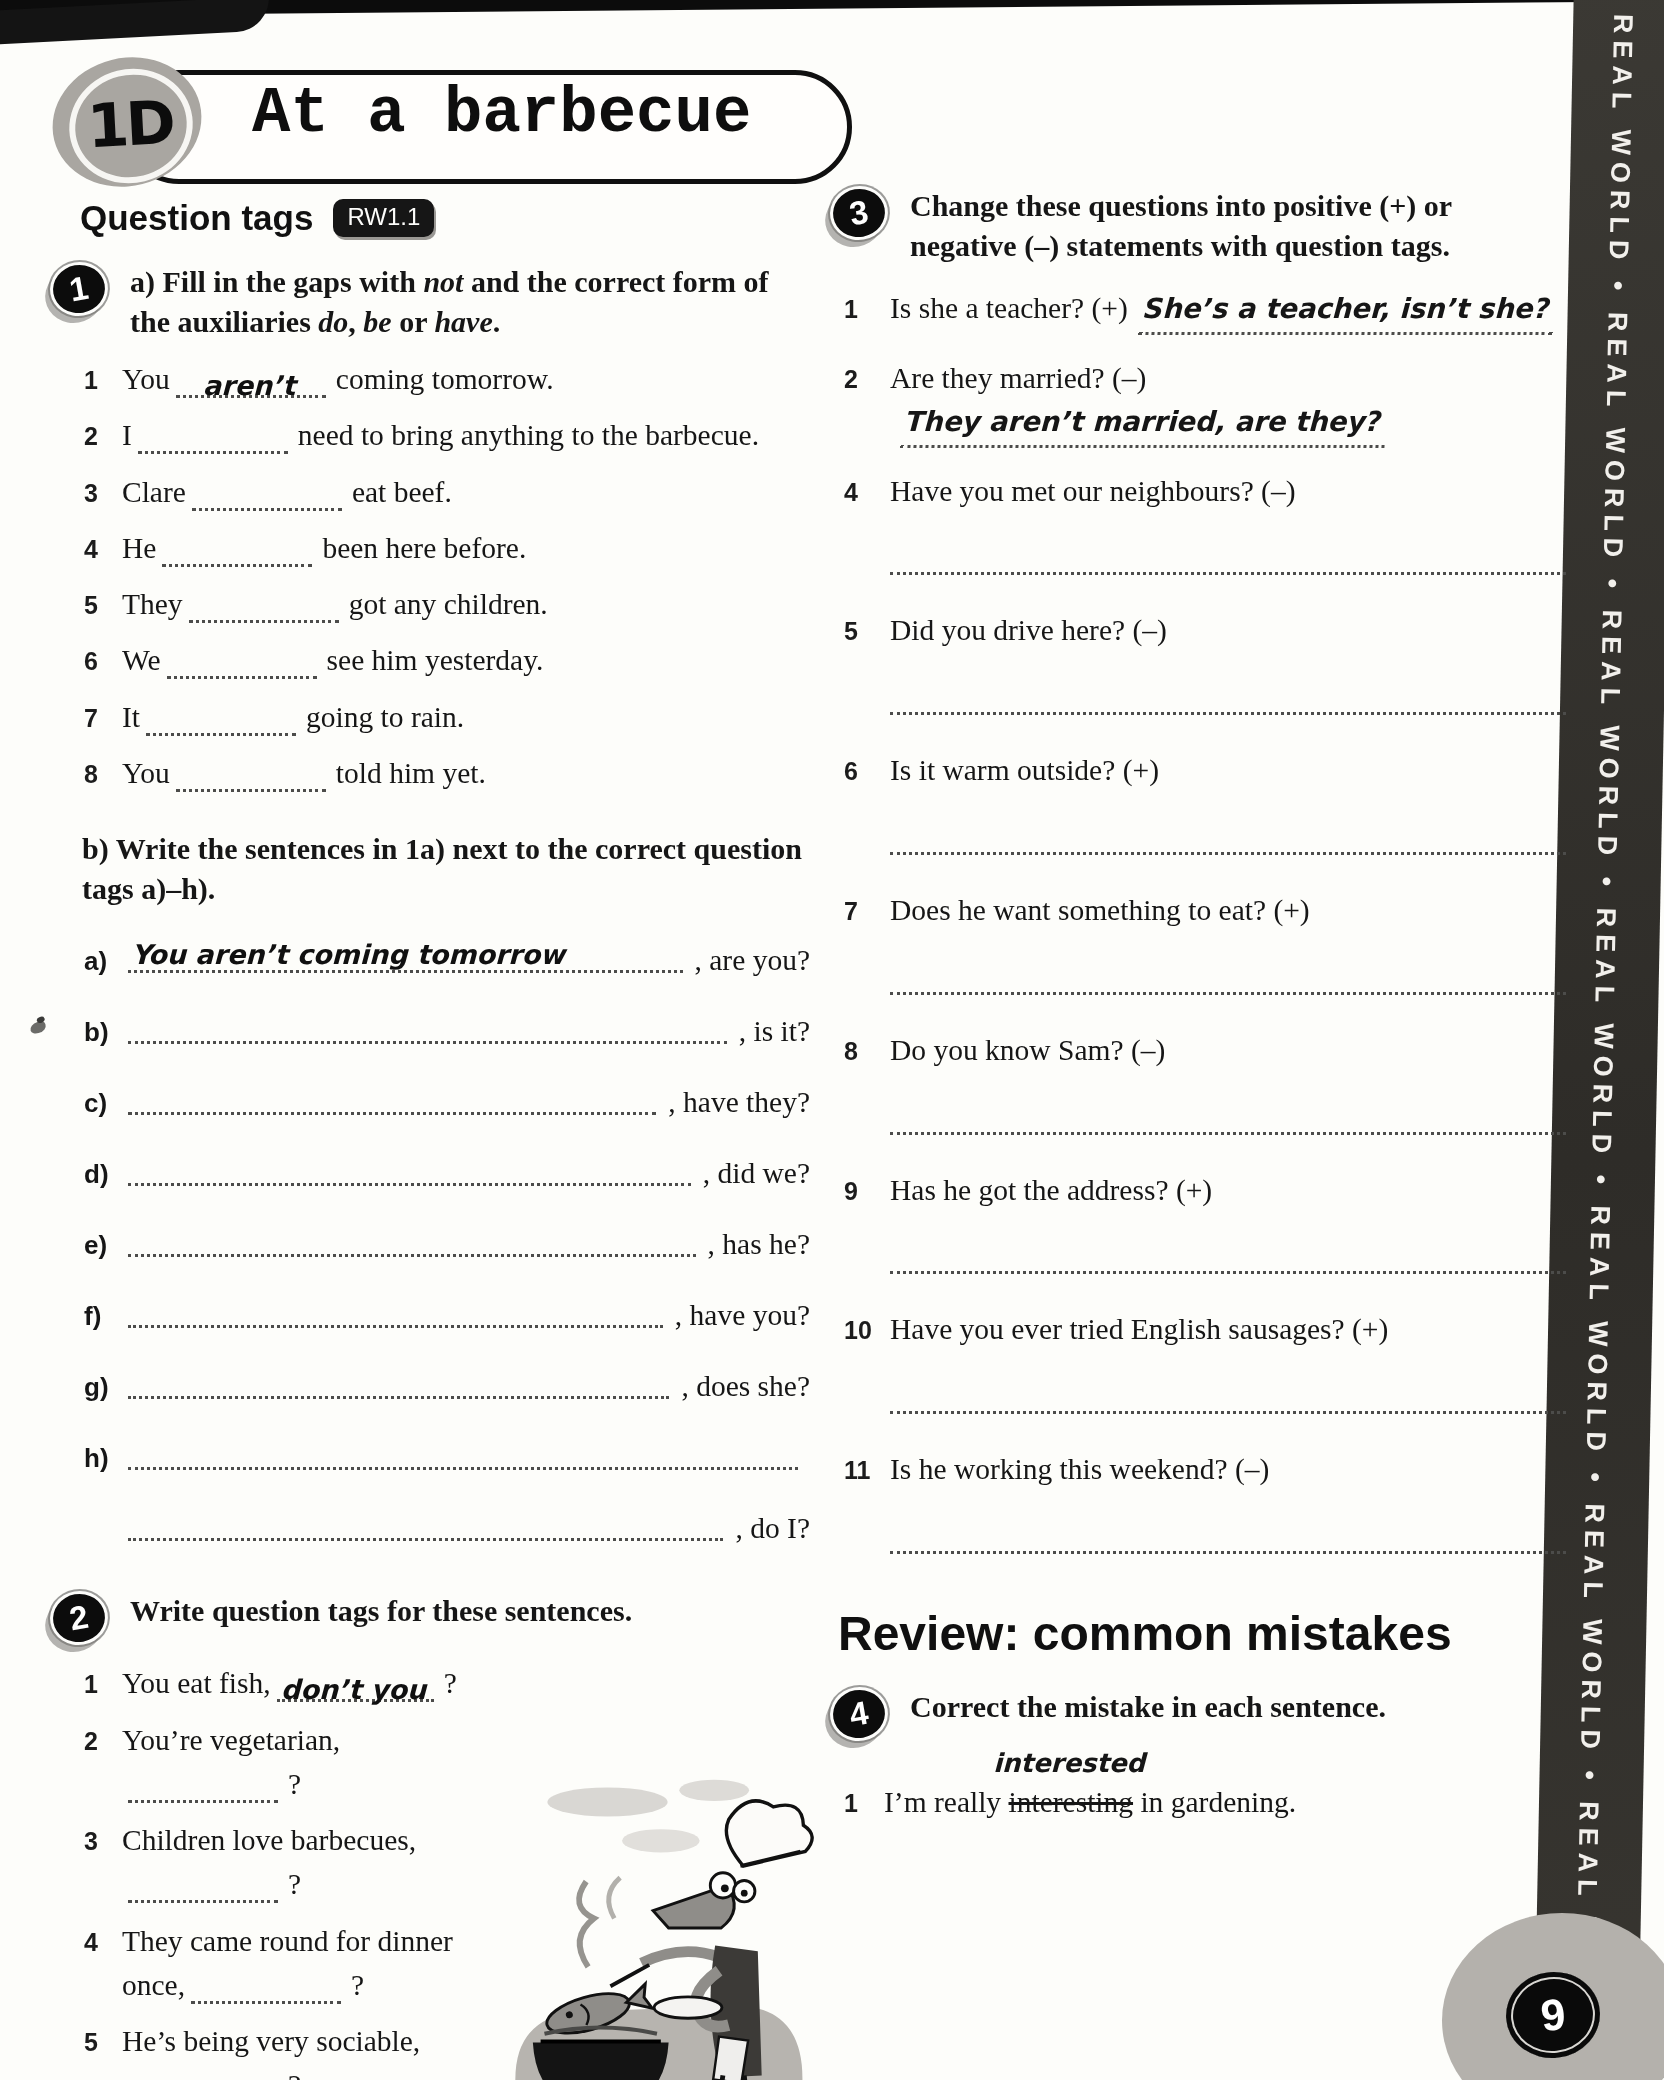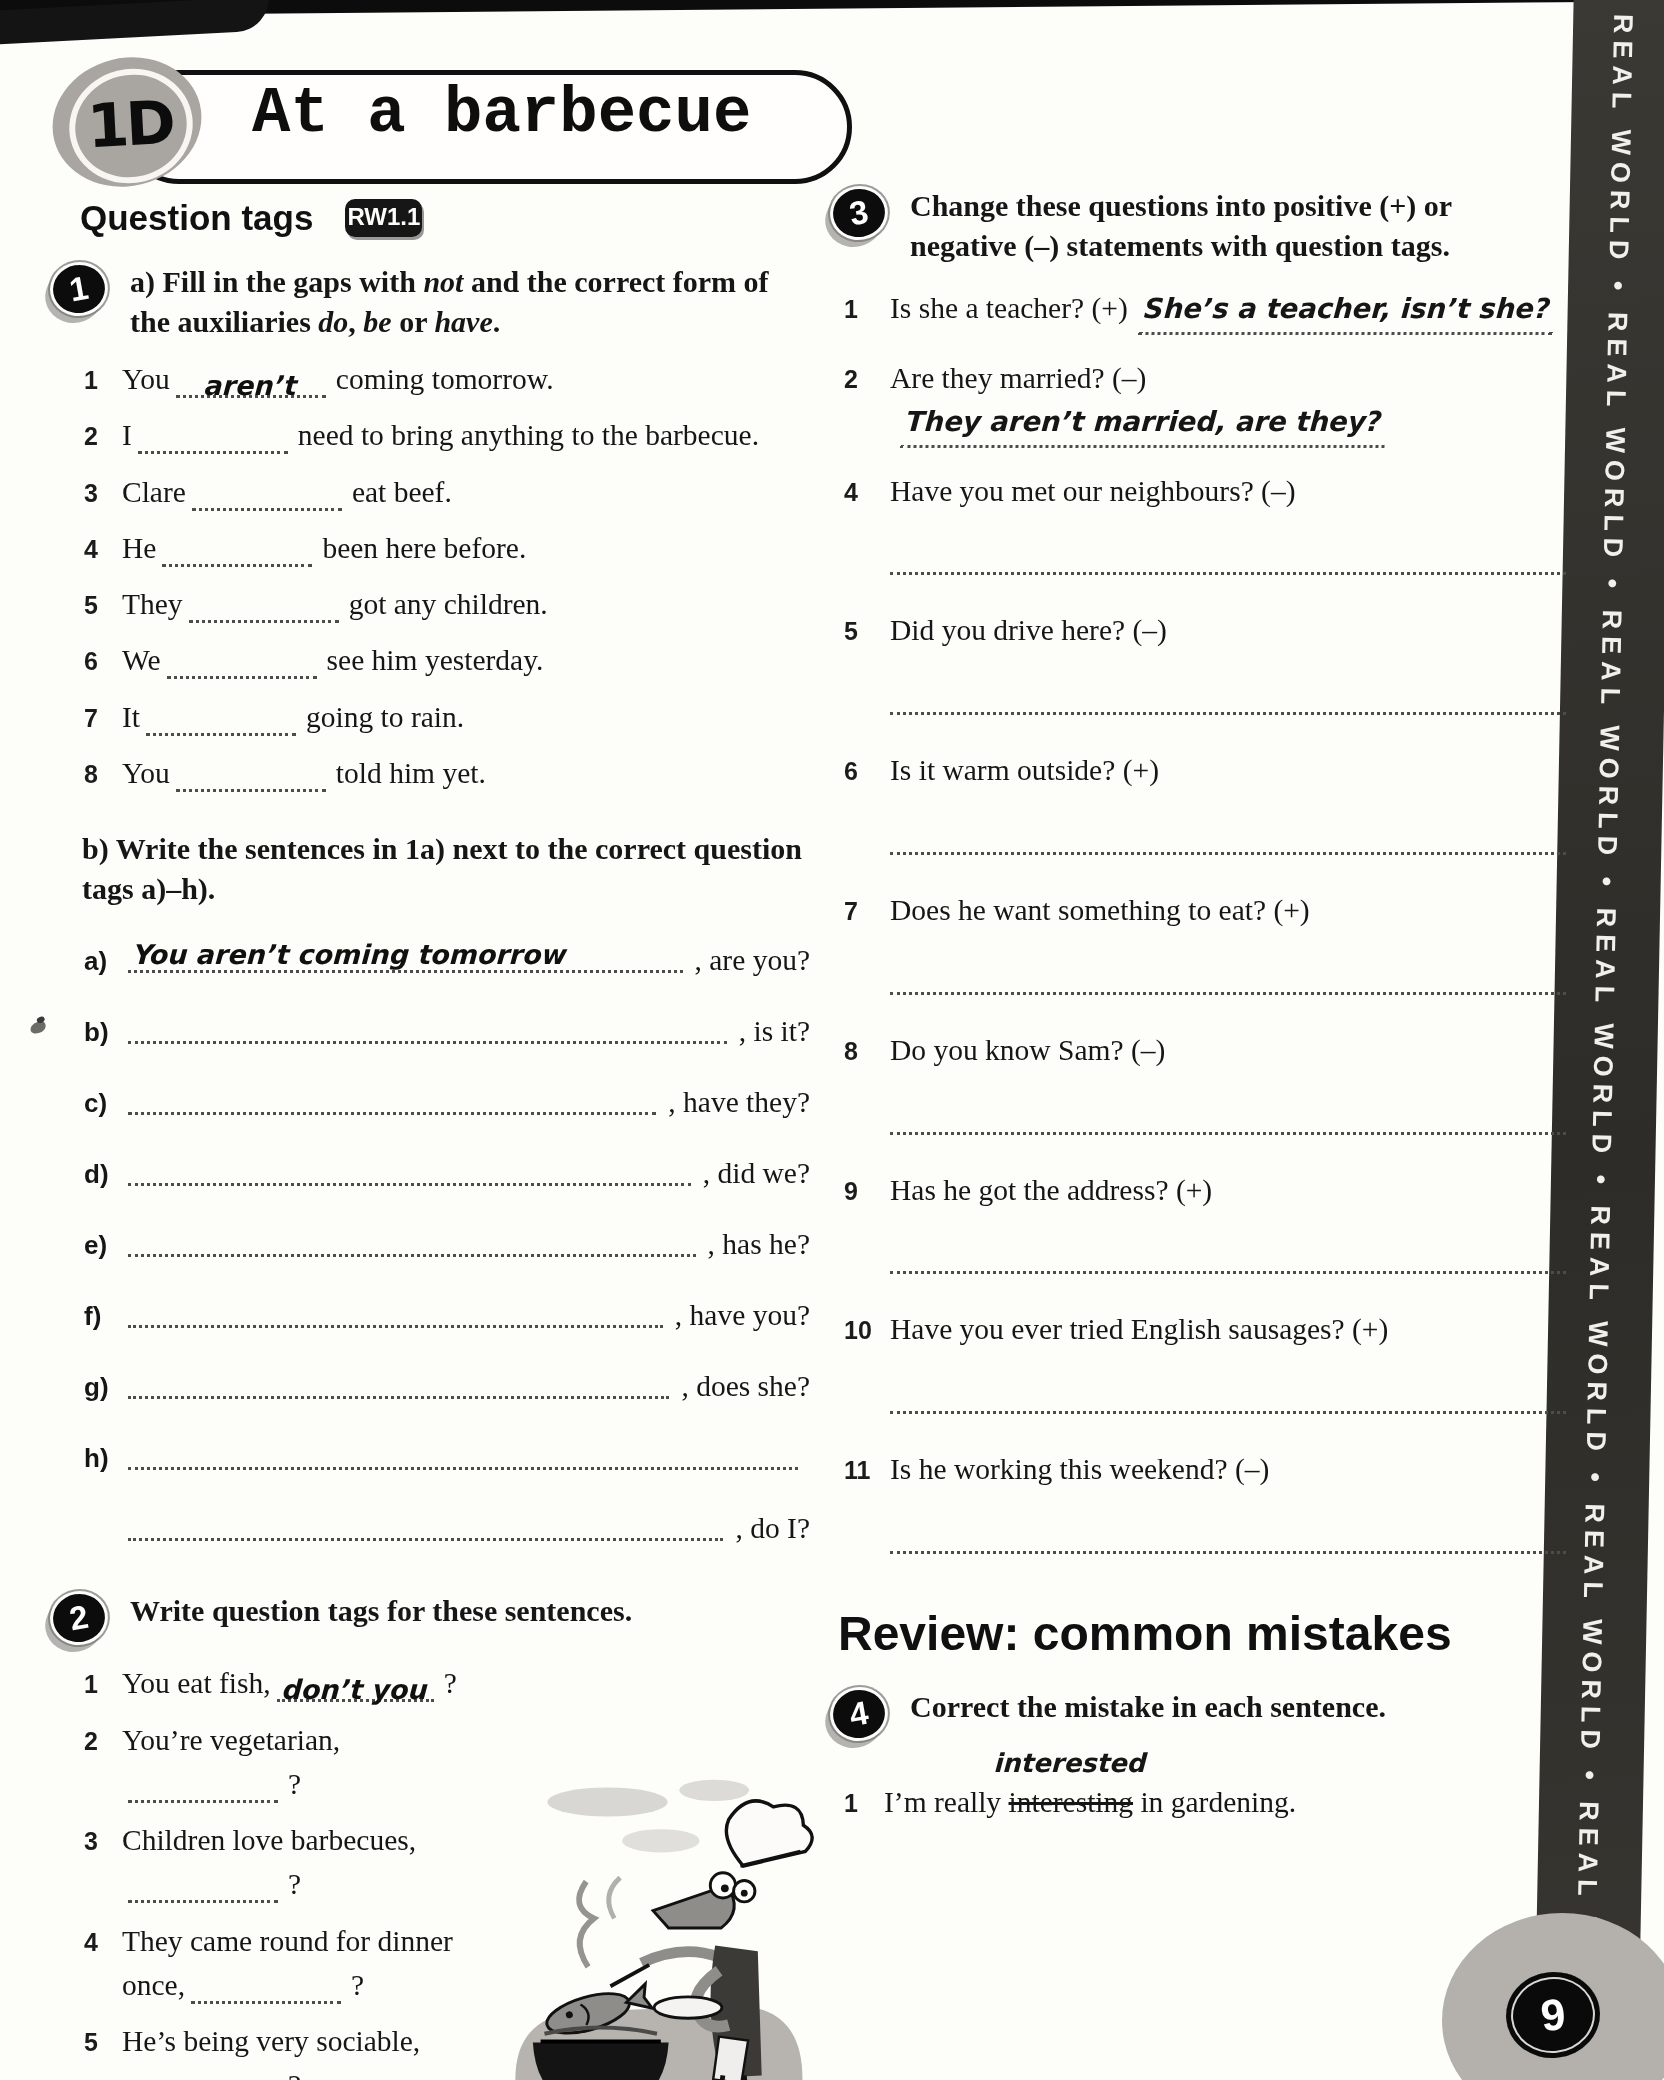--- a/index.html
+++ b/index.html
@@ -45,24 +45,24 @@
   .unit-badge .label{position:absolute;inset:0;display:flex;align-items:center;justify-content:center;
     font-family:"DejaVu Sans", sans-serif;font-weight:bold;font-size:60px;color:#0c0c0c;letter-spacing:-3px;
     transform:rotate(-3deg);}
   .unit-title{position:absolute;left:200px;top:16px;margin:0;font-family:Liberation Mono, monospace;
     font-weight:bold;font-size:64px;letter-spacing:0px;color:#0e0e0e;z-index:3;}
 
   
   .col-left{position:absolute;left:84px;top:198px;width:726px;}
   .col-right{position:absolute;left:844px;top:186px;width:724px;}
 
-  .section-head{display:flex;align-items:center;gap:32px;margin:0 0 24px -4px;}
+  .section-head{display:flex;align-items:center;gap:20px;margin:0 0 24px -4px;}
   .section-head h2{margin:0;font-family:"Liberation Sans", sans-serif;font-weight:bold;font-size:35px;color:#111;}
-  .rw-badge{background:#161616;color:#fdfdfb;font-family:"Liberation Sans", sans-serif;font-weight:bold;
-    font-size:24px;padding:4px 2px 6px;border-radius:10px;box-shadow:2px 3px 0 #9a9894;}
+  .rw-badge{background:#161616;color:#fdfdfb;font-family:"Liberation Sans", sans-serif;font-weight:normal;
+    font-size:24px;padding:4px 14px 6px;border-radius:10px;box-shadow:2px 3px 0 #9a9894;}
 
   .ex-head{display:flex;gap:22px;align-items:flex-start;margin:0 0 16px -34px;}
   .num-badge{flex:0 0 auto;width:52px;height:48px;background:#0c0c0c;border-radius:50%;
     border:3px solid #fdfdfb;color:#fff;display:flex;align-items:center;justify-content:center;
     font-family:"Liberation Sans", sans-serif;font-weight:bold;font-size:33px;
     transform:rotate(-10deg);box-shadow:-6px 6px 0 rgba(120,118,114,0.55), 0 0 0 2px rgba(60,60,58,0.5);}
   .instr{margin:0;font-size:30px;font-weight:bold;line-height:1.32;max-width:640px;}
   .instr em{font-style:italic;}
 
   .items{margin:14px 0 0 0;}

